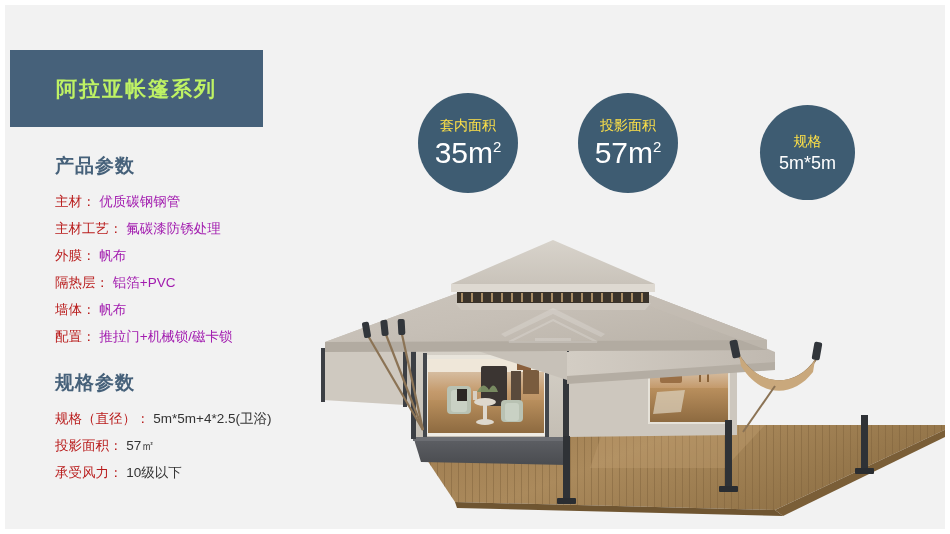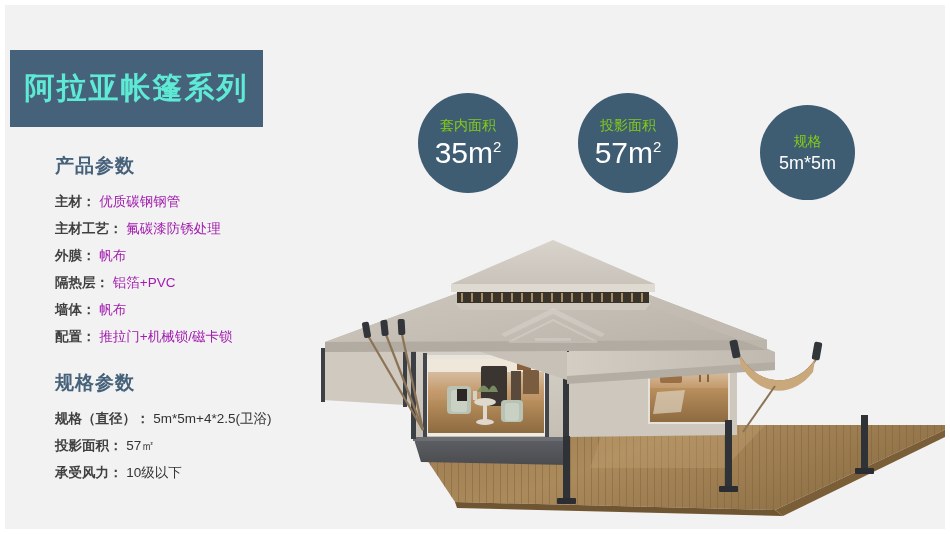--- a/index.html
+++ b/index.html
@@ -19,22 +19,22 @@
   }
 
   
   .title-banner{
     position:absolute;left:5px;top:45px;
     width:253px;height:77px;
     background:#46617a;
     display:flex;align-items:center;justify-content:center;
   }
   .title-banner .title-text{
-    color:#5eead4;
-    font-size:30px;
+    color:#bef264;
+    font-size:21px;
     font-weight:bold;
     letter-spacing:2px;
     white-space:nowrap;
   }
 
   
   .specs{
     position:absolute;left:50px;top:148px;
     width:300px;
   }
@@ -45,22 +45,22 @@
     letter-spacing:1px;
     margin:0 0 9px 0;
     white-space:nowrap;
   }
   .spec-row{
     font-size:13.5px;
     line-height:27px;
     white-space:nowrap;
   }
   .spec-label{
-    color:#404040;
-    font-weight:bold;
+    color:#b91c1c;
+    font-weight:normal;
   }
   .spec-value{
     color:#a21caf;
     font-weight:normal;
   }
   .spec-value.dark{ color:#333333; }
 
   .group-gap{ height:20px; }
 
   
@@ -72,21 +72,21 @@
     display:flex;
     flex-direction:column;
     align-items:center;
     justify-content:center;
     box-sizing:border-box;
   }
   .badge .badge-label{
     font-size:14px;
     line-height:1;
     margin-bottom:6px;
-    color:#84cc16;
+    color:#fde047;
     white-space:nowrap;
   }
   .badge .badge-value{
     font-size:30px;
     line-height:1;
     font-weight:normal;
     letter-spacing:0px;
     white-space:nowrap;
   }
   .badge .badge-value sup{

